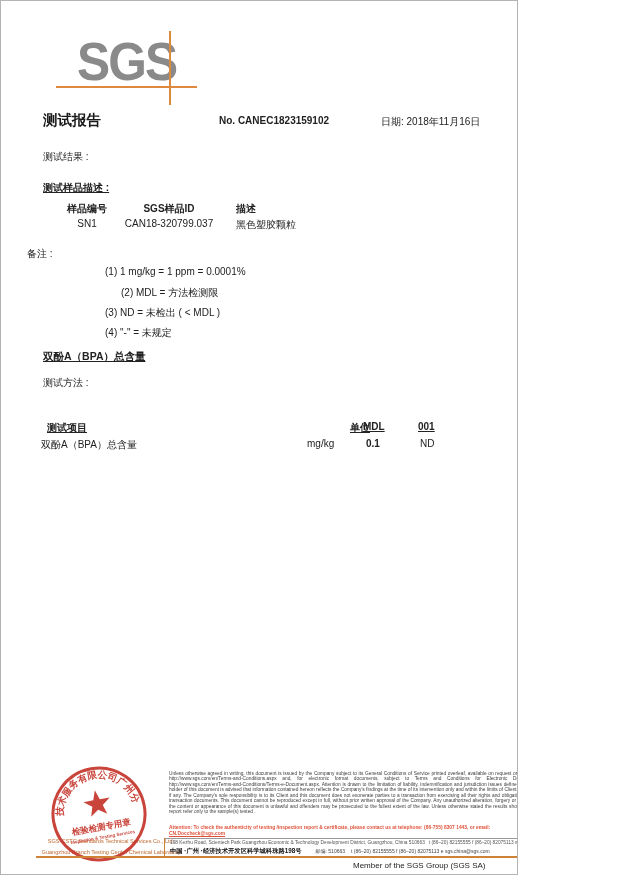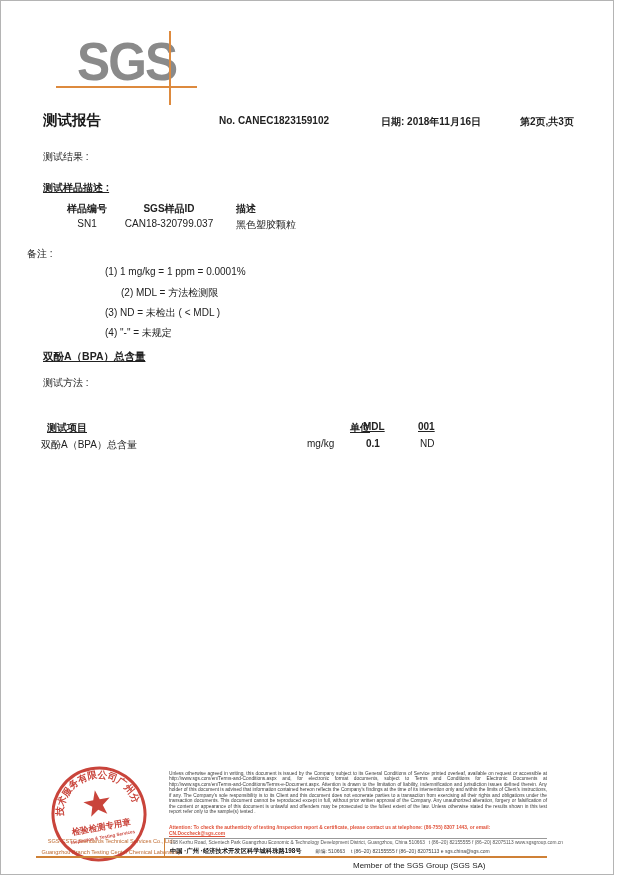--- a/index.html
+++ b/index.html
@@ -1,38 +1,38 @@
 <!DOCTYPE html>
 <html><head>
 <meta charset="utf-8">
 <style>
   * { margin:0; padding:0; box-sizing:border-box; }
   html,body { background:#fff; }
   body { font-family:"Liberation Sans","DejaVu Sans",sans-serif; }
   .page {
-    position:relative; width:614px; height:875px; background:#fff;
+    position:relative; width:518px; height:875px; background:#fff;
     border:1px solid #b4b4b4; overflow:hidden;
     font-family:"Liberation Sans","DejaVu Sans",sans-serif; color:#1a1a1a;
   }
   .abs { position:absolute; }
 
   
   .logo-text {
     position:absolute; left:76px; top:33px;
     font-size:54px; font-weight:bold; color:#8a8a8a;
     letter-spacing:-2px; transform:scaleX(.92); transform-origin:left top;
     line-height:1;
   }
   .logo-hline { position:absolute; left:55px; top:85px; width:141px; height:2px; background:#dd8a3e; }
   .logo-vline { position:absolute; left:168px; top:30px; width:2px; height:74px; background:#dd8a3e; }
 
   
   .doc-title { left:42px; top:110px; font-size:14.5px; font-weight:bold; }
   .report-no { left:218px; top:114px; font-size:10px; font-weight:bold; color:#222; }
-  .hdr-date  { left:380px; top:114px; font-size:10px; font-weight:bold; color:#222; }
+  .hdr-date  { left:380px; top:114px; font-size:10px; font-weight:normal; color:#222; }
   .hdr-page  { left:519px; top:114px; font-size:10px; font-weight:bold; color:#222; }
 
   .body-text { font-size:10px; color:#222; }
   .bold { font-weight:bold; }
   .ul { text-decoration:underline; }
 
   .lbl-result { left:42px; top:149px; }
   .h-sample   { left:42px; top:180px; }
 
   .st-h1 { left:55px;  top:201px; width:62px; text-align:center; }

